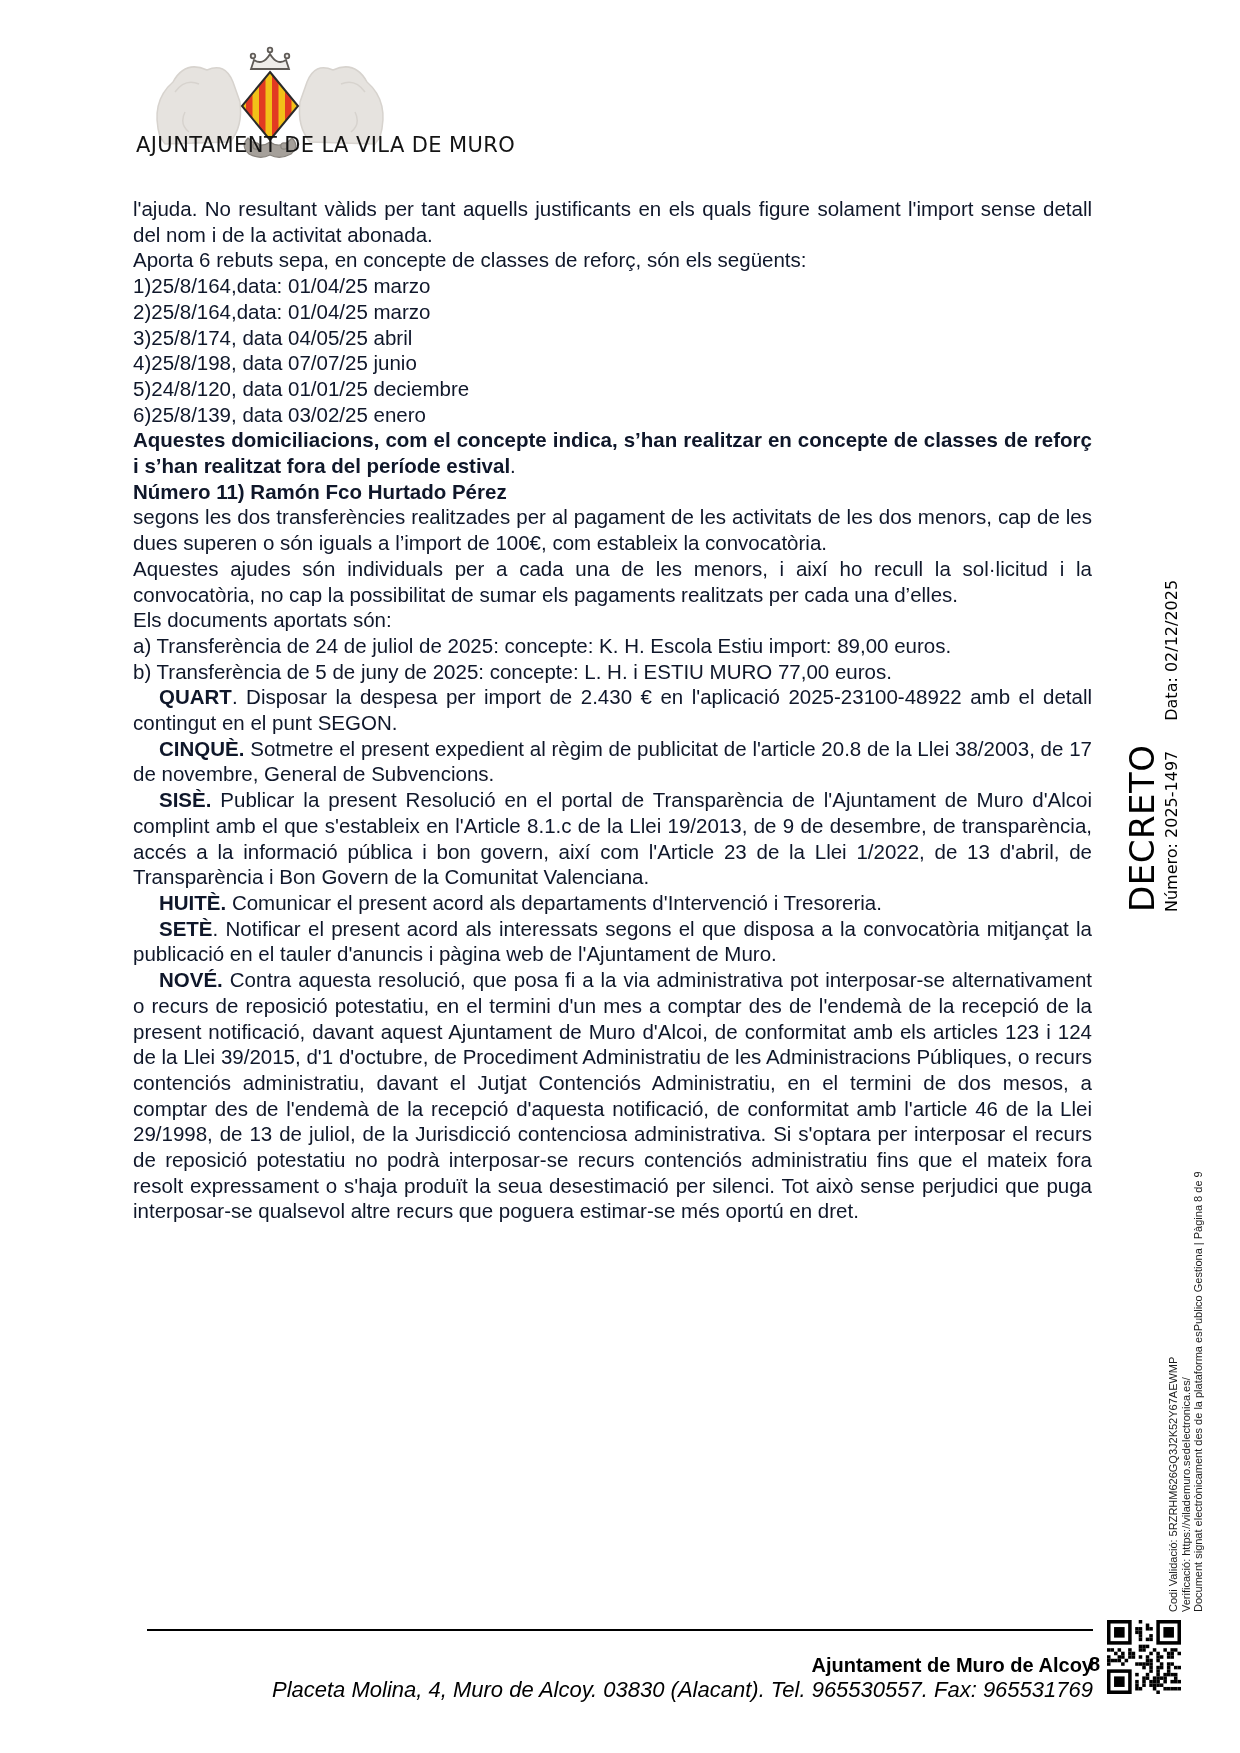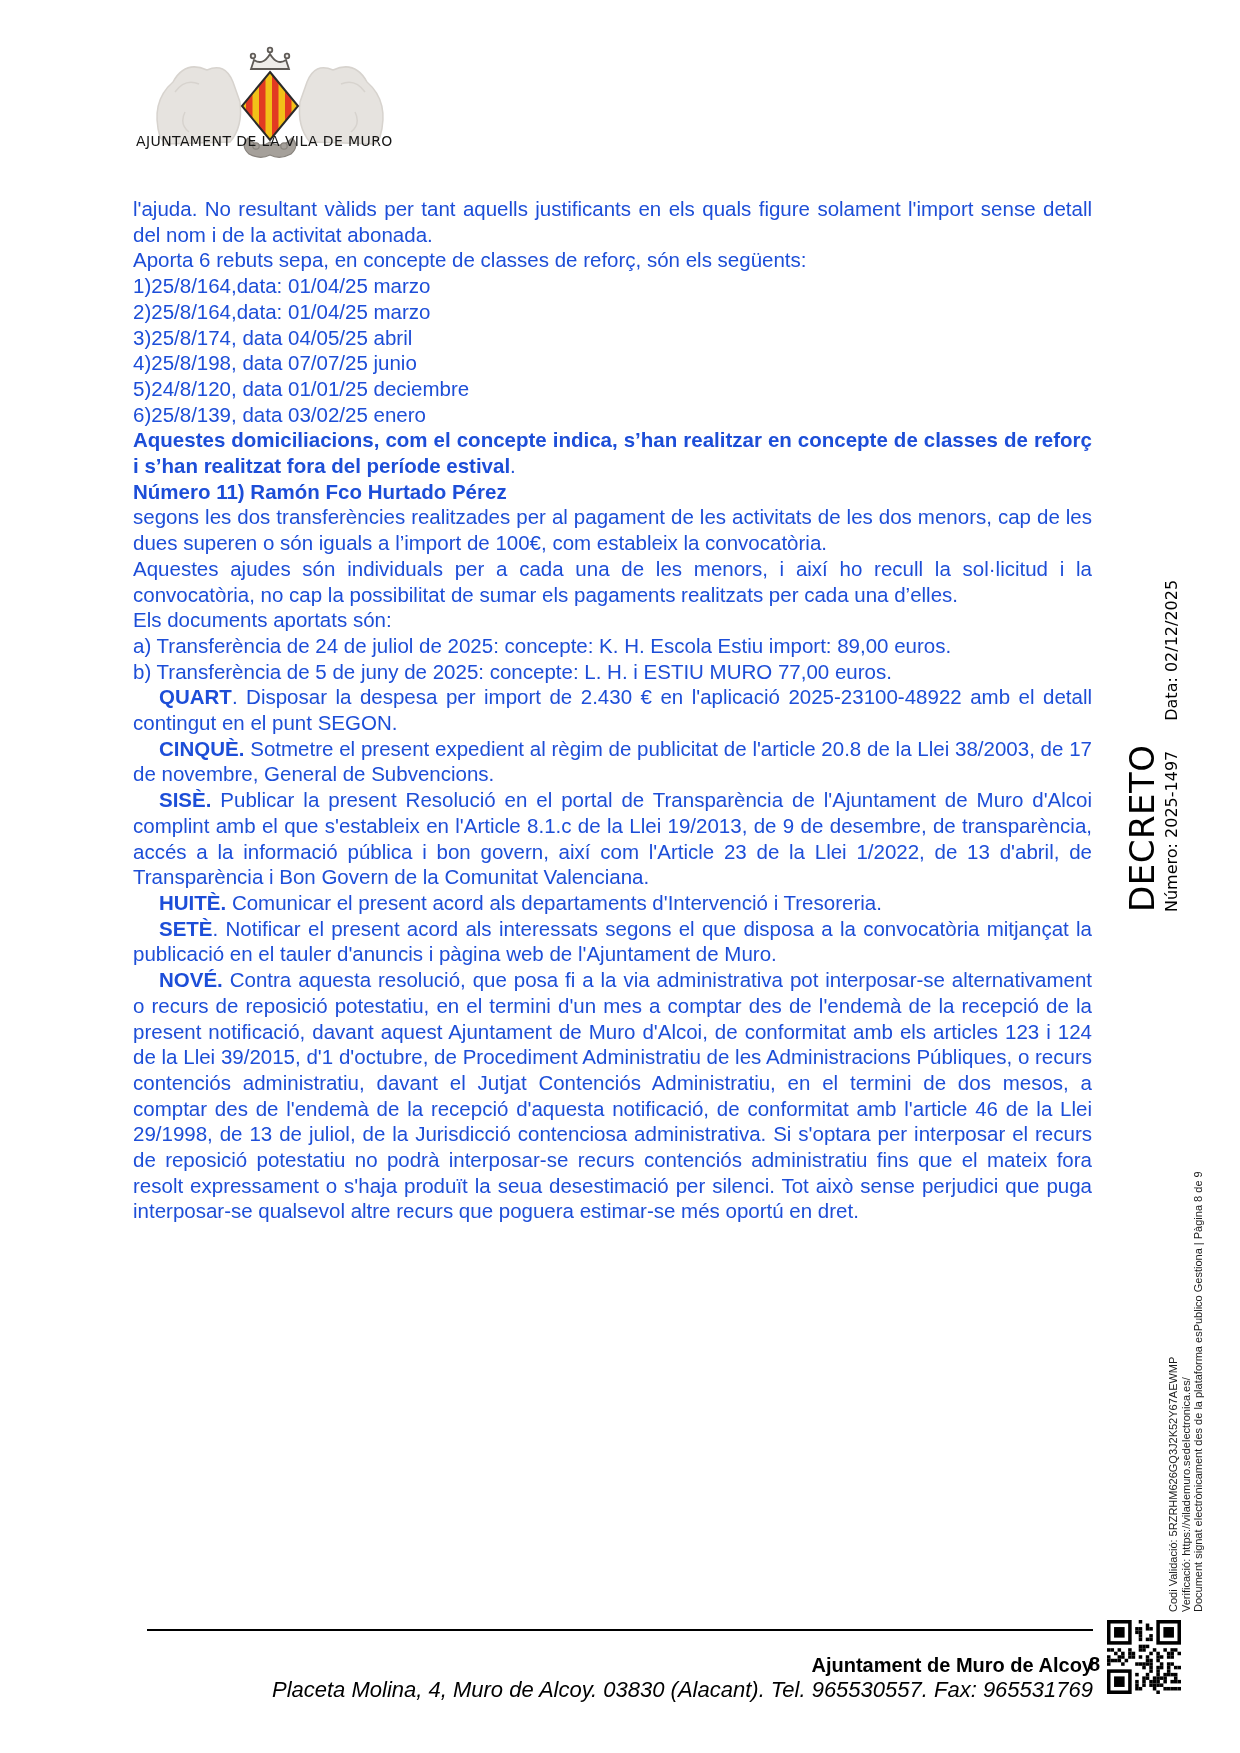--- a/index.html
+++ b/index.html
@@ -9,28 +9,28 @@
     background:#ffffff;
     margin:0 auto;
     font-family:"Liberation Sans", sans-serif;
     color:#000;
     overflow:hidden;
   }
   
   .logo-wrap{position:absolute;left:145px;top:42px;width:250px;height:118px;}
   .org-name{
     position:absolute;left:136px;top:133px;
-    font-size:14px;letter-spacing:.4px;color:#141414;
+    font-size:21px;letter-spacing:.4px;color:#141414;
     font-family:"DejaVu Sans","Liberation Sans",sans-serif;
     white-space:nowrap;
   }
   
   .content{
     position:absolute;left:133px;top:196px;width:959px;
-    font-size:20.5px;line-height:25.7px;color:#1d4ed8;
+    font-size:20.5px;line-height:25.7px;color:#0f172a;
   }
   .content p{margin:0;padding:0;}
   .just{text-align:justify;}
   .indent{padding-left:42px;}
   .bold-note{font-weight:bold;}
   .bold-note .dot{font-weight:normal;}
   .case-title{margin-top:34px;font-weight:bold;}
   .res{margin-top:29px;}
   .res strong{font-weight:bold;margin-left:26px;}
   

